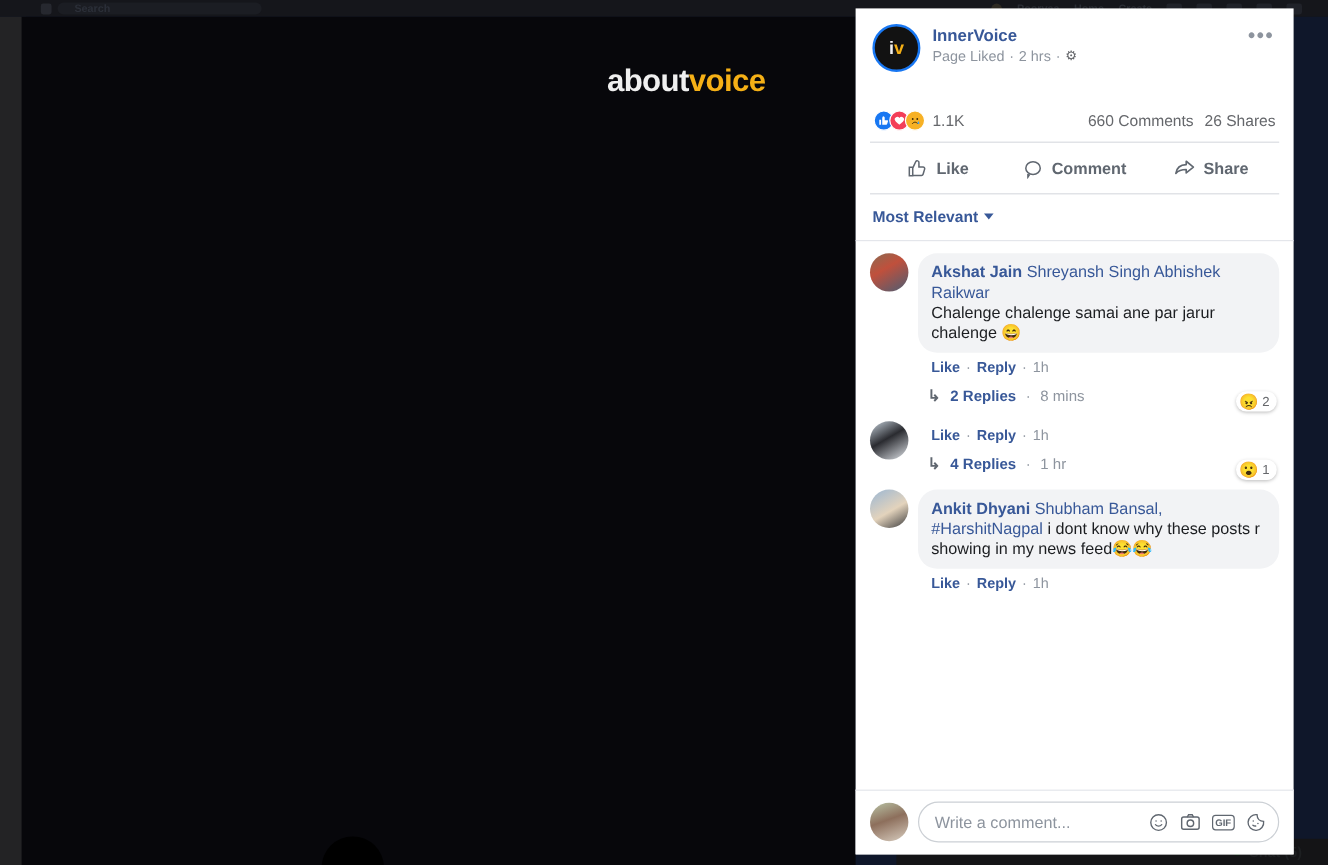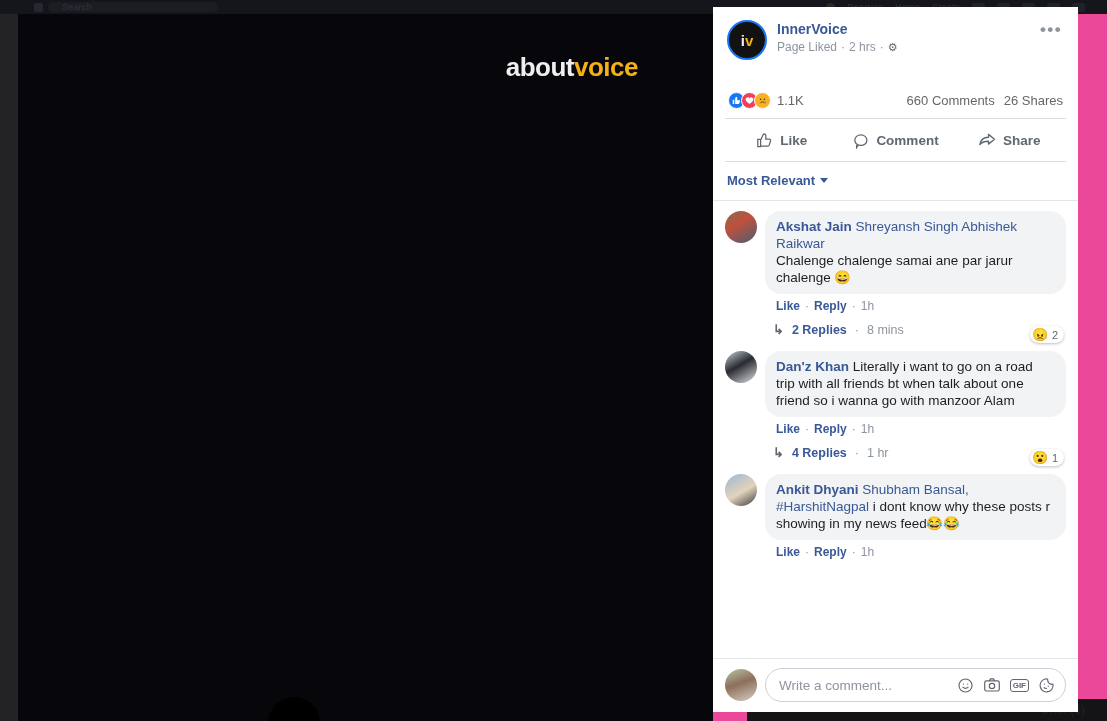--- a/index.html
+++ b/index.html
@@ -4,21 +4,21 @@
 <style>
   * { box-sizing: border-box; margin: 0; padding: 0; }
   html, body {
     width: 1107px; height: 721px;
     overflow: hidden;
     background: #0b0b0e;
     font-family: "Liberation Sans", sans-serif;
   }
 
   
-  #page-root { position: relative; width: 1107px; height: 721px; background: #ec4899; }
+  #page-root { position: relative; width: 1107px; height: 721px; background: #0f172a; }
 
   
   .fb-nav {
     position: absolute; top: 0; left: 0; width: 1107px; height: 14px;
     background: #15161b;
     display: flex; align-items: center;
     overflow: hidden;
   }
   .fb-nav-left { display: flex; align-items: center; gap: 5px; padding-left: 34px; }
   .nav-logo-sq { width: 9px; height: 9px; background: #26282f; border-radius: 2px; }
@@ -349,23 +349,20 @@
             <span>2 Replies</span>
             <span class="rtime">·</span>
             <span class="rtime">8 mins</span>
           </div>
         </div>
       </div>
 
       <div class="cmt">
         <div class="cmt-av av2"></div>
         <div class="cmt-main">
-          <div class="bubble">
-            <span class="cname">Dan'z Khan</span><span> Literally i want to go on a road trip with all friends bt when talk about one friend so i wanna go with manzoor Alam</span>
-          </div>
           <div class="rbadge">
             <span class="rb-emoji">😮</span>
             <span>1</span>
           </div>
           <div class="cmt-foot">
             <span>Like</span>
             <span class="sep">·</span>
             <span>Reply</span>
             <span class="sep">·</span>
             <span class="time">1h</span>

